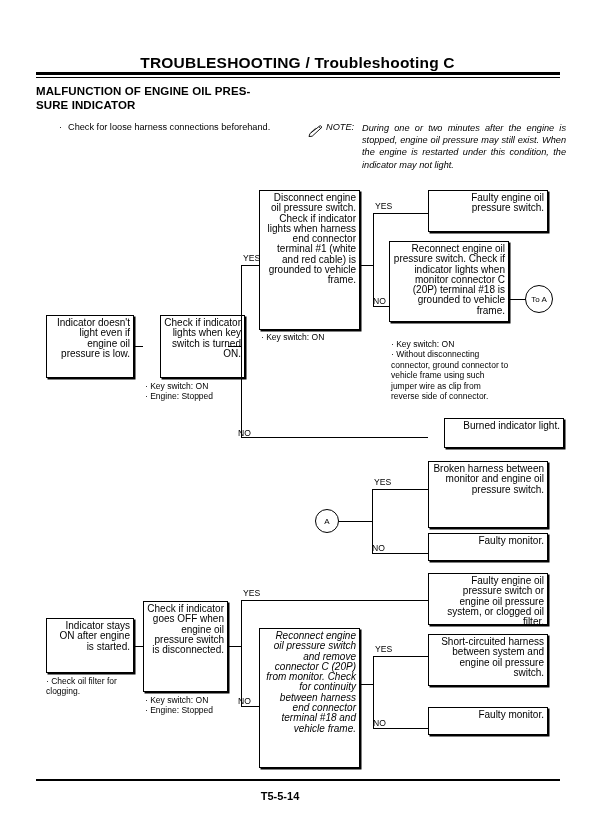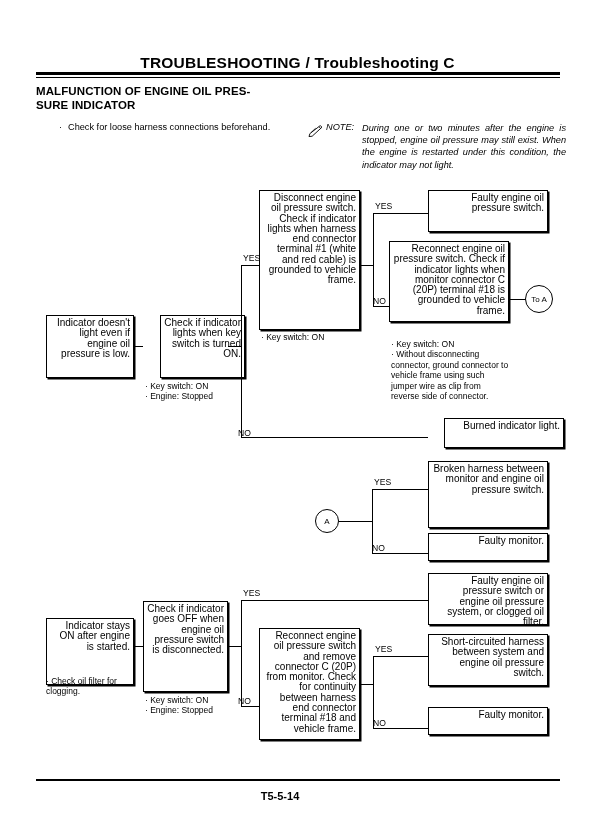--- a/index.html
+++ b/index.html
@@ -271,21 +271,21 @@
   <div class="hline" style="left:372px; top:553px; width:56px;"></div>
 
   <div class="fbox" style="left:428px; top:461px; width:120px; height:67px;">
     <span class="txt">Broken harness between monitor and engine oil pressure switch.</span>
   </div>
 
   <div class="fbox" style="left:428px; top:533px; width:120px; height:28px;">
     <span class="txt">Faulty monitor.</span>
   </div>
 
-  <div class="fbox" style="left:46px; top:618px; width:88px; height:67px;">
+  <div class="fbox" style="left:46px; top:618px; width:88px; height:55px;">
     <span class="txt">Indicator stays ON after engine is started.</span>
   </div>
   <div class="fnote" style="left:46px; top:676px; width:95px;">
     <div class="li">· Check oil filter for</div>
     <div class="li">   clogging.</div>
   </div>
 
   <div class="hline" style="left:134px; top:646px; width:9px;"></div>
 
   <div class="fbox" style="left:143px; top:601px; width:85px; height:91px;">
@@ -298,21 +298,21 @@
 
   <div class="hline" style="left:228px; top:646px; width:13px;"></div>
   <div class="vline" style="left:241px; top:600px; height:106px;"></div>
 
   <div class="lbl" style="left:243px; top:588px;">YES</div>
   <div class="hline" style="left:241px; top:600px; width:187px;"></div>
 
   <div class="lbl" style="left:238px; top:696px;">NO</div>
   <div class="hline" style="left:241px; top:706px; width:18px;"></div>
 
-  <div class="fbox" style="left:259px; top:628px; width:101px; height:112px;">
+  <div class="fbox" style="left:259px; top:628px; width:101px; height:140px;font-style:italic;">
     <span class="txt">Reconnect engine oil pressure switch and remove connector C (20P) from monitor. Check for continuity between harness end connector terminal #18 and vehicle frame.</span>
   </div>
 
   <div class="hline" style="left:360px; top:684px; width:13px;"></div>
   <div class="vline" style="left:373px; top:656px; height:72px;"></div>
 
   <div class="lbl" style="left:375px; top:644px;">YES</div>
   <div class="hline" style="left:373px; top:656px; width:55px;"></div>
 
   <div class="lbl" style="left:373px; top:718px;">NO</div>

